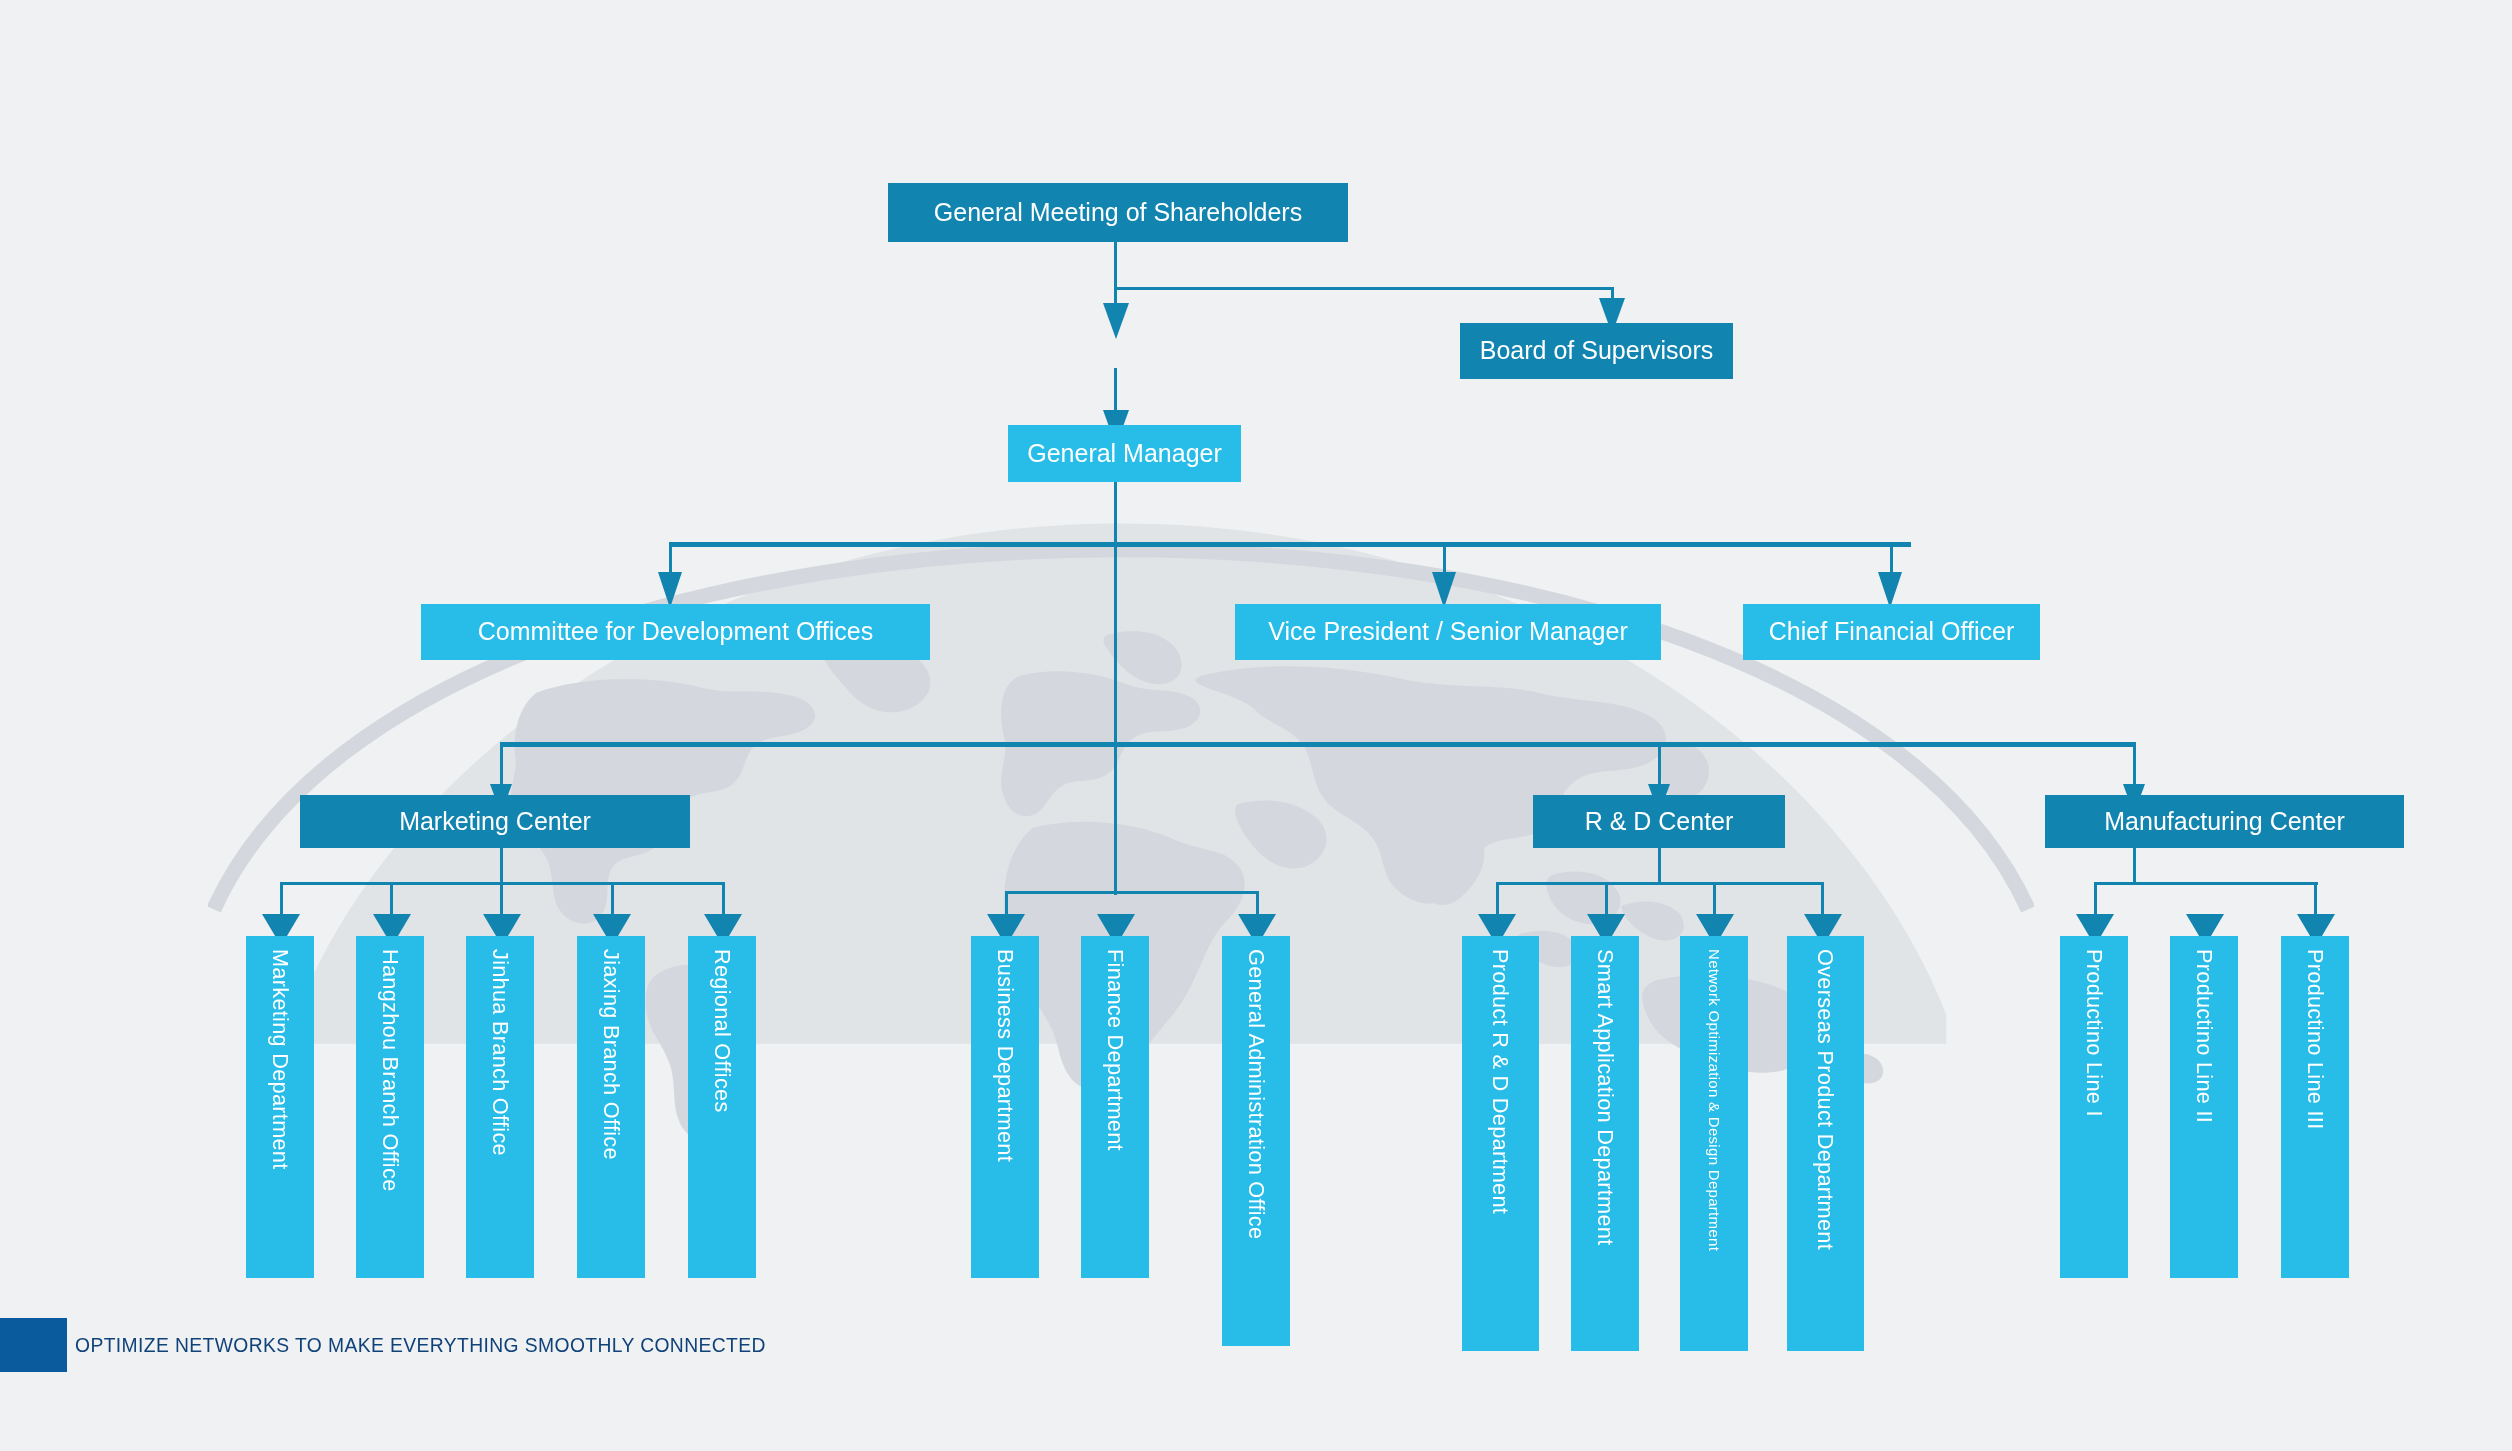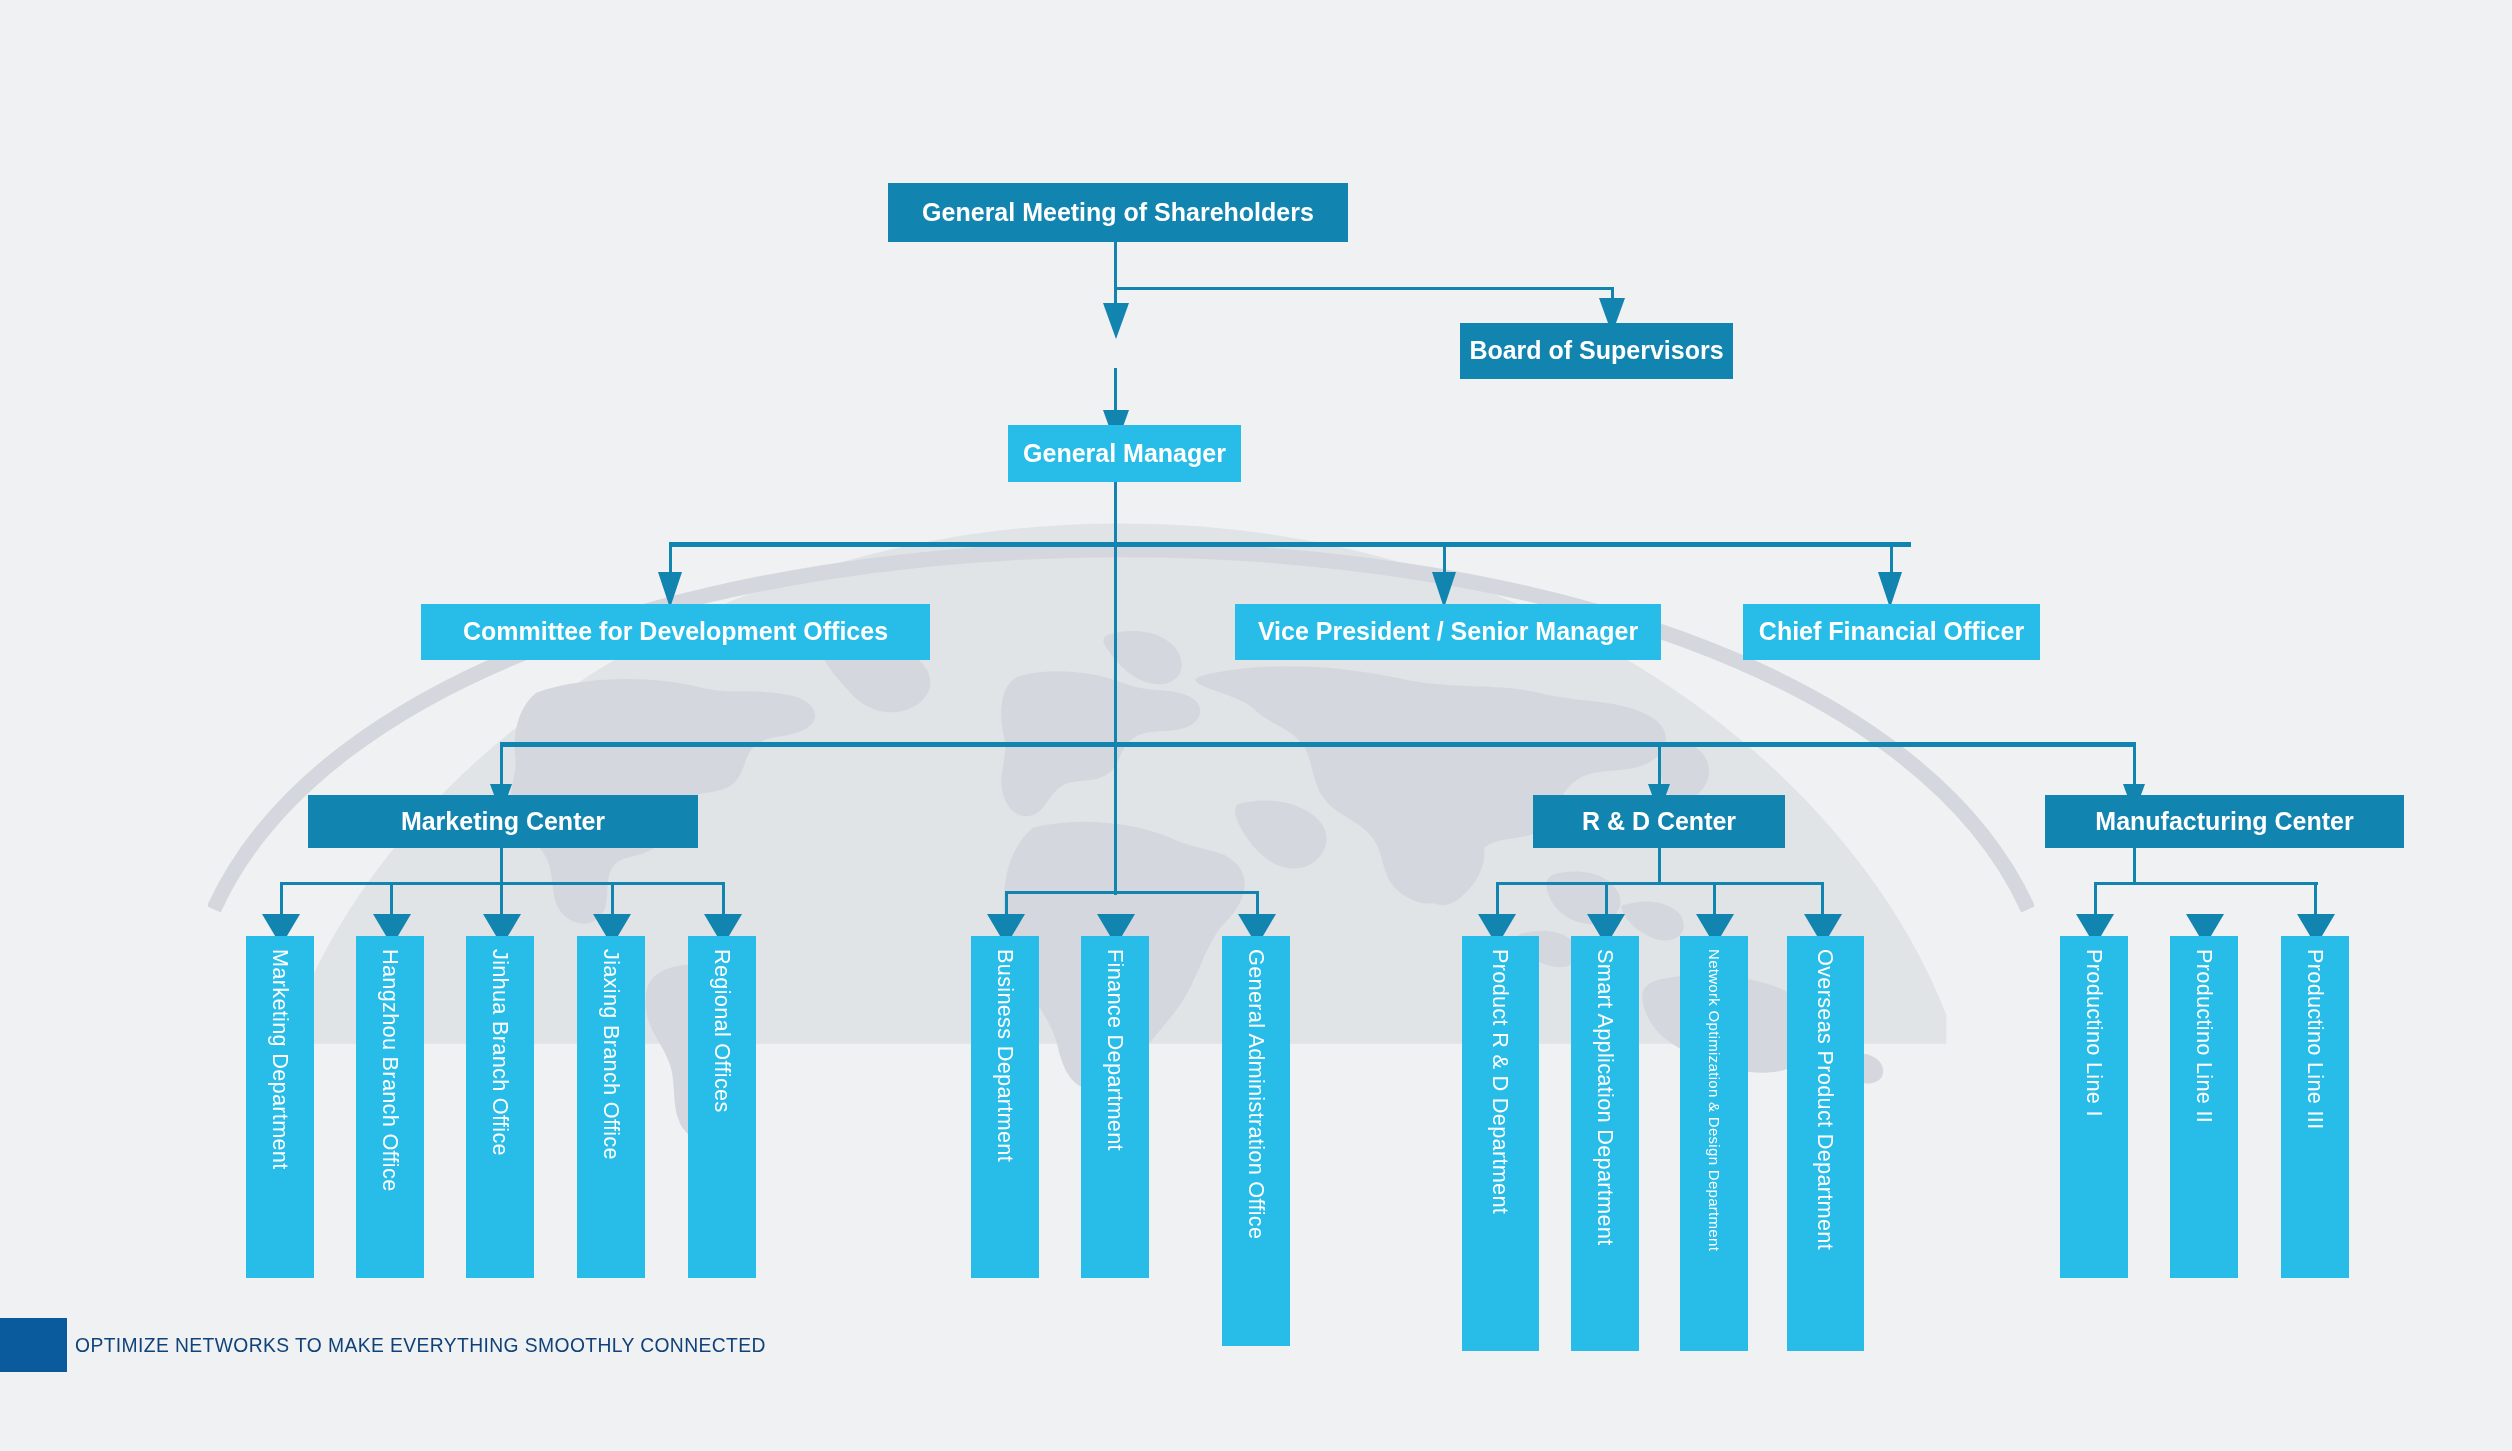--- a/index.html
+++ b/index.html
@@ -12,21 +12,20 @@
   
   #worldmap{position:absolute;left:208px;top:500px;width:1826px;height:731px;pointer-events:none;}
   #worldmap svg{width:100%;height:100%;display:block;}
   .arcband{fill:none;stroke:#d4d8de;stroke-width:26;}
   
   .box{
     position:absolute;box-sizing:border-box;
     display:flex;align-items:center;justify-content:center;
     color:#ffffff;text-align:center;line-height:1.1;
     white-space:nowrap;
-    font-weight:bold;
   }
   .box.dark{background:#1284b0;}
   .box.light{background:#27bde8;}
   .vbox{
     position:absolute;box-sizing:border-box;background:#27bde8;
     display:flex;align-items:flex-start;justify-content:center;
     color:#fff;overflow:hidden;
   }
   .vbox .vtxt{
     writing-mode:vertical-rl;
@@ -172,21 +171,21 @@
   <div class="box dark" style="left:888px;top:183px;width:460px;height:59px;font-size:25px;">General Meeting of Shareholders</div>
 
   <div class="box dark" style="left:1460px;top:323px;width:273px;height:56px;font-size:25px;">Board of Supervisors</div>
 
   <div class="box light" style="left:1008px;top:425px;width:233px;height:57px;font-size:25px;">General Manager</div>
 
   <div class="box light" style="left:421px;top:604px;width:509px;height:56px;font-size:25px;">Committee for Development Offices</div>
   <div class="box light" style="left:1235px;top:604px;width:426px;height:56px;font-size:25px;">Vice President / Senior Manager</div>
   <div class="box light" style="left:1743px;top:604px;width:297px;height:56px;font-size:25px;">Chief Financial Officer</div>
 
-  <div class="box dark" style="left:308px;top:795px;width:390px;height:53px;font-size:25px;">Marketing Center</div>
+  <div class="box dark" style="left:300px;top:795px;width:390px;height:53px;font-size:25px;">Marketing Center</div>
   <div class="box dark" style="left:1533px;top:795px;width:252px;height:53px;font-size:25px;">R &amp; D Center</div>
   <div class="box dark" style="left:2045px;top:795px;width:359px;height:53px;font-size:25px;">Manufacturing Center</div>
 
   <div class="vbox" style="left:246px;top:936px;width:68px;height:342px;">
     <span class="vtxt" style="font-size:21.7px;">Marketing Department</span>
   </div>
   <div class="vbox" style="left:356px;top:936px;width:68px;height:342px;">
     <span class="vtxt" style="font-size:21.7px;">Hangzhou Branch Office</span>
   </div>
   <div class="vbox" style="left:466px;top:936px;width:68px;height:342px;">

